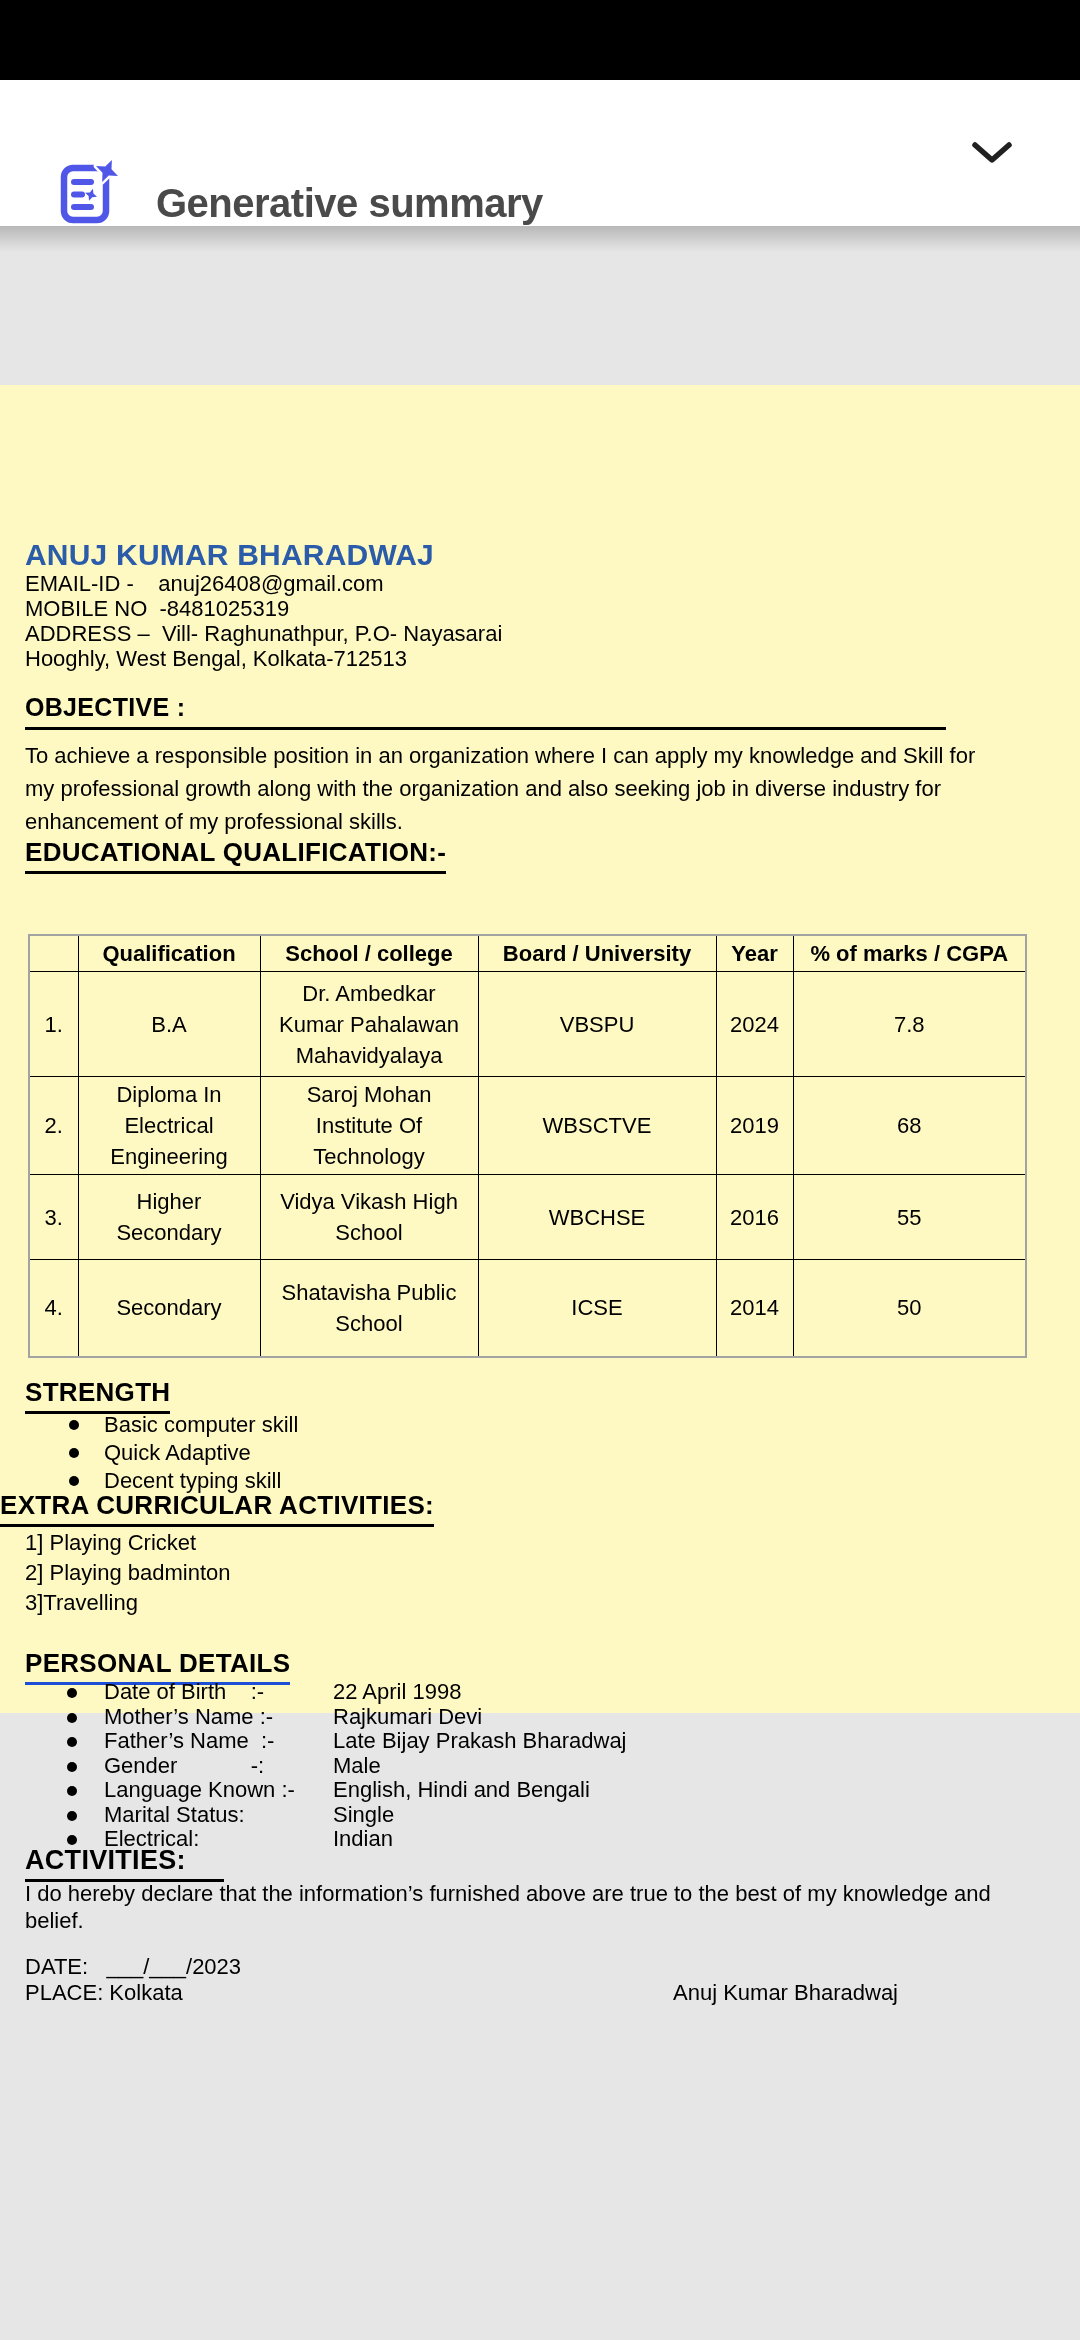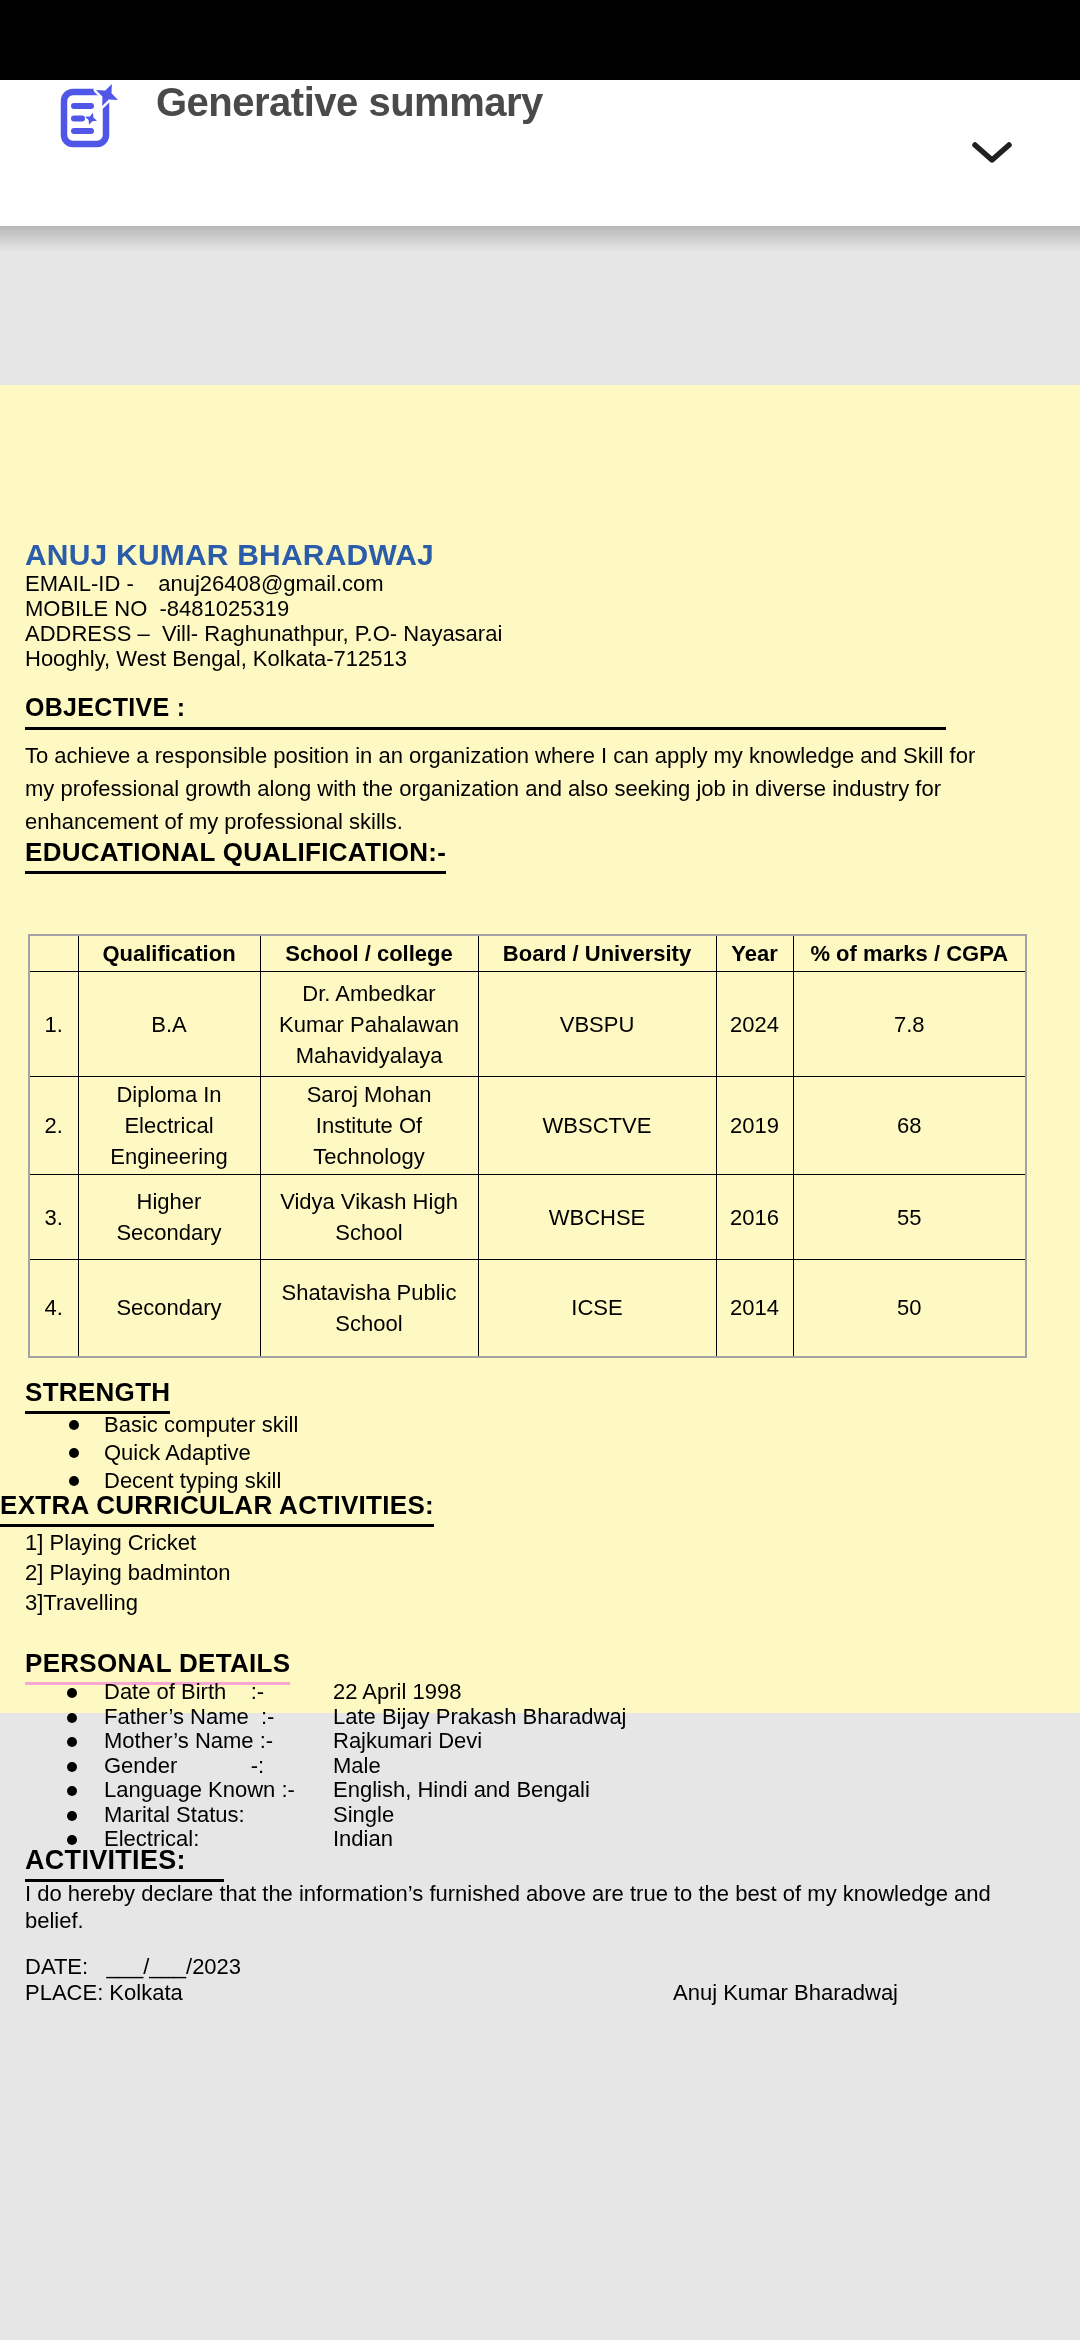--- a/index.html
+++ b/index.html
@@ -5,21 +5,21 @@
   html,body{margin:0;padding:0;}
   body{
     width:1080px;height:2340px;position:relative;overflow:hidden;
     background:#e6e6e6;
     font-family:"Liberation Sans","DejaVu Sans",sans-serif;
     -webkit-font-smoothing:antialiased;
   }
   .status-bar{position:absolute;top:0;left:0;width:1080px;height:80px;background:#000;}
   .app-header{
     position:absolute;top:80px;left:0;width:1080px;height:146px;background:#fff;
-    display:flex;align-items:flex-start;
+    display:flex;align-items:flex-end;
   }
   .gen-icon{margin-left:58px;width:64px;height:70px;flex:0 0 auto;}
   .app-title{
     margin-left:34px;font-size:40px;font-weight:700;color:#4a4a4a;letter-spacing:-0.5px;
   }
   .chevron-btn{
     position:absolute;right:62px;top:50%;transform:translateY(-50%);
     width:52px;height:40px;display:flex;align-items:center;justify-content:center;
     background:transparent;border:none;padding:0;cursor:pointer;
   }
@@ -56,21 +56,21 @@
   .strength-h{top:992px;display:inline-block;font-size:26px;border-bottom:3px solid #000;padding-bottom:3px;}
   .bullet-list{line-height:28px;}
   .strength-list{top:1026px;}
   .b-item{position:relative;padding-left:79px;}
   .b-item::before{
     content:"";position:absolute;left:44px;top:9px;width:10px;height:10px;border-radius:50%;background:#000;
   }
   .extra-h{top:1105px;left:0;display:inline-block;font-size:26px;border-bottom:3px solid #000;padding-bottom:3px;}
   .extra-list{top:1143px;line-height:30px;}
 
-  .personal-h{top:1263px;display:inline-block;font-size:26px;border-bottom:3px solid #f9a8d4;padding-bottom:3px;}
+  .personal-h{top:1263px;display:inline-block;font-size:26px;border-bottom:3px solid #1d4ed8;padding-bottom:3px;}
   .personal-list{top:1295px;line-height:24.5px;width:1000px;}
   .p-row{position:relative;padding-left:308px;}
   .p-row::before{
     content:"";position:absolute;left:42px;top:8px;width:10px;height:10px;border-radius:50%;background:#000;
   }
   .p-label{position:absolute;left:79px;white-space:pre;}
 
   .decl-h{top:1460px;display:inline-block;font-size:27px;border-bottom:3px solid #000;padding-bottom:3px;padding-right:38px;}
   .decl-p{top:1495px;width:980px;line-height:27px;}
   .date-line{top:1569px;line-height:26px;}
@@ -196,26 +196,26 @@
       <div>3]Travelling</div>
     </div>
 
     <div class="abs personal-h sec-h">PERSONAL DETAILS</div>
     <div class="abs personal-list">
       <div class="p-row">
         <span class="p-label pre">Date of Birth    :-</span>
         <span>22 April 1998</span>
       </div>
       <div class="p-row">
+        <span class="p-label pre">Mother’s Name :-</span>
+        <span>Rajkumari Devi</span>
+      </div>
+      <div class="p-row">
         <span class="p-label pre">Father’s Name  :-</span>
         <span>Late Bijay Prakash Bharadwaj</span>
-      </div>
-      <div class="p-row">
-        <span class="p-label pre">Mother’s Name :-</span>
-        <span>Rajkumari Devi</span>
       </div>
       <div class="p-row">
         <span class="p-label pre">Gender            -:</span>
         <span>Male</span>
       </div>
       <div class="p-row">
         <span class="p-label pre">Language Known :-</span>
         <span>English, Hindi and Bengali</span>
       </div>
       <div class="p-row">

